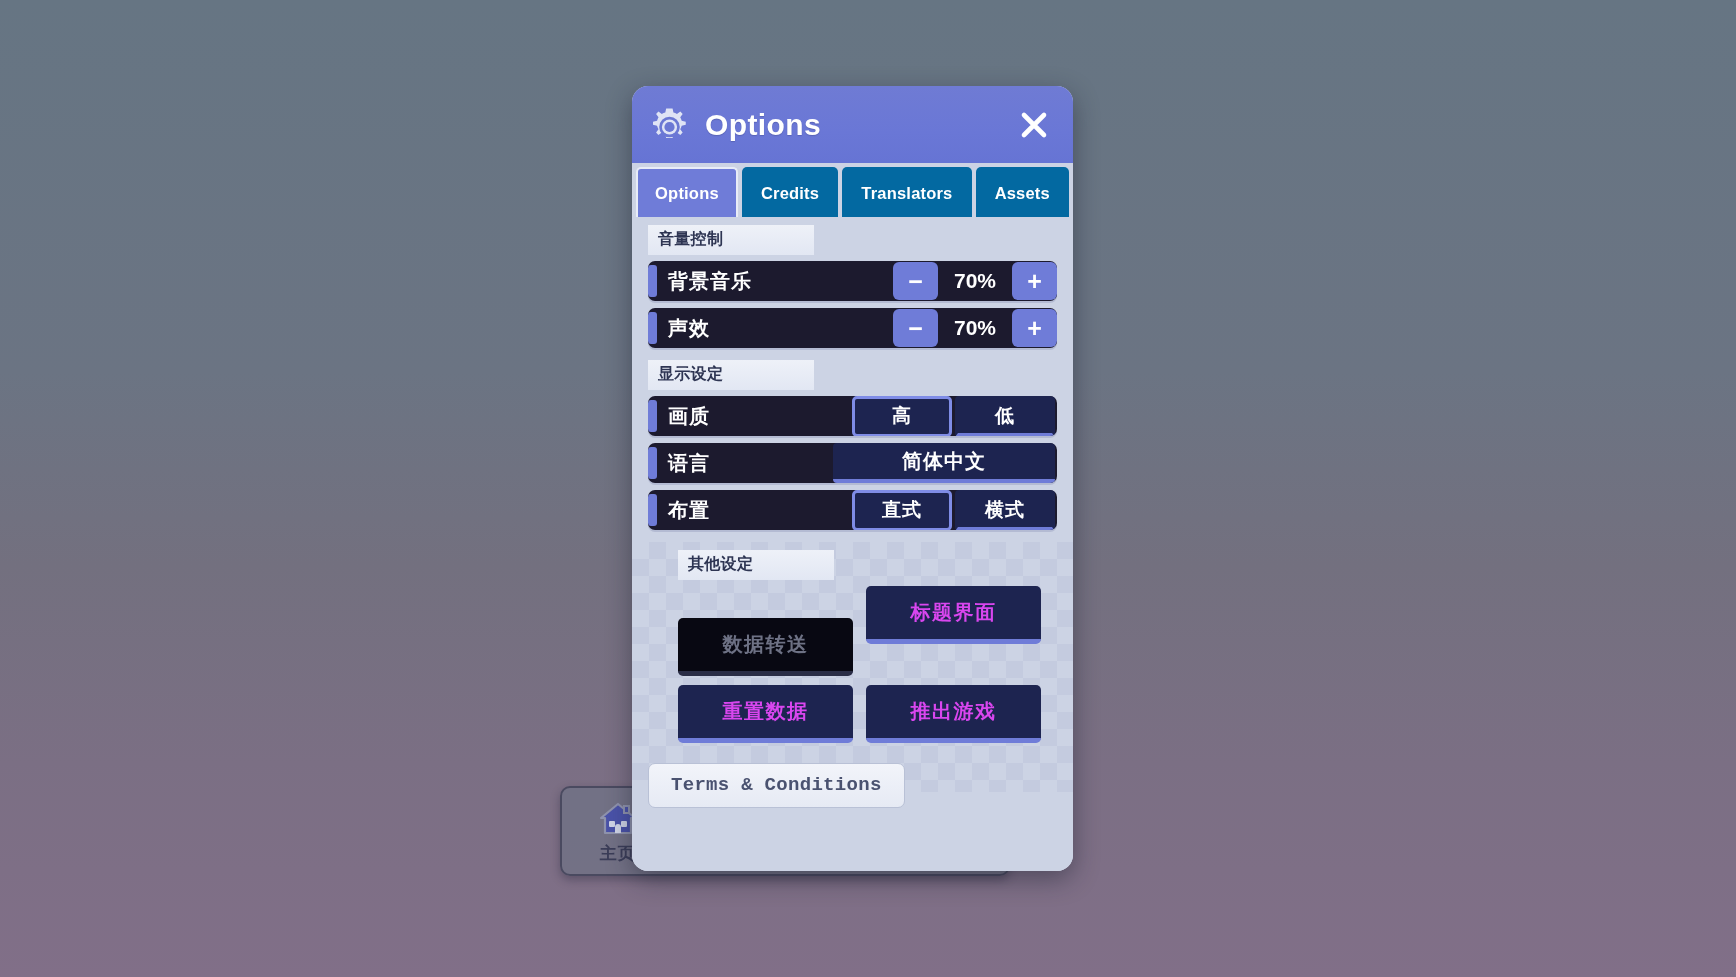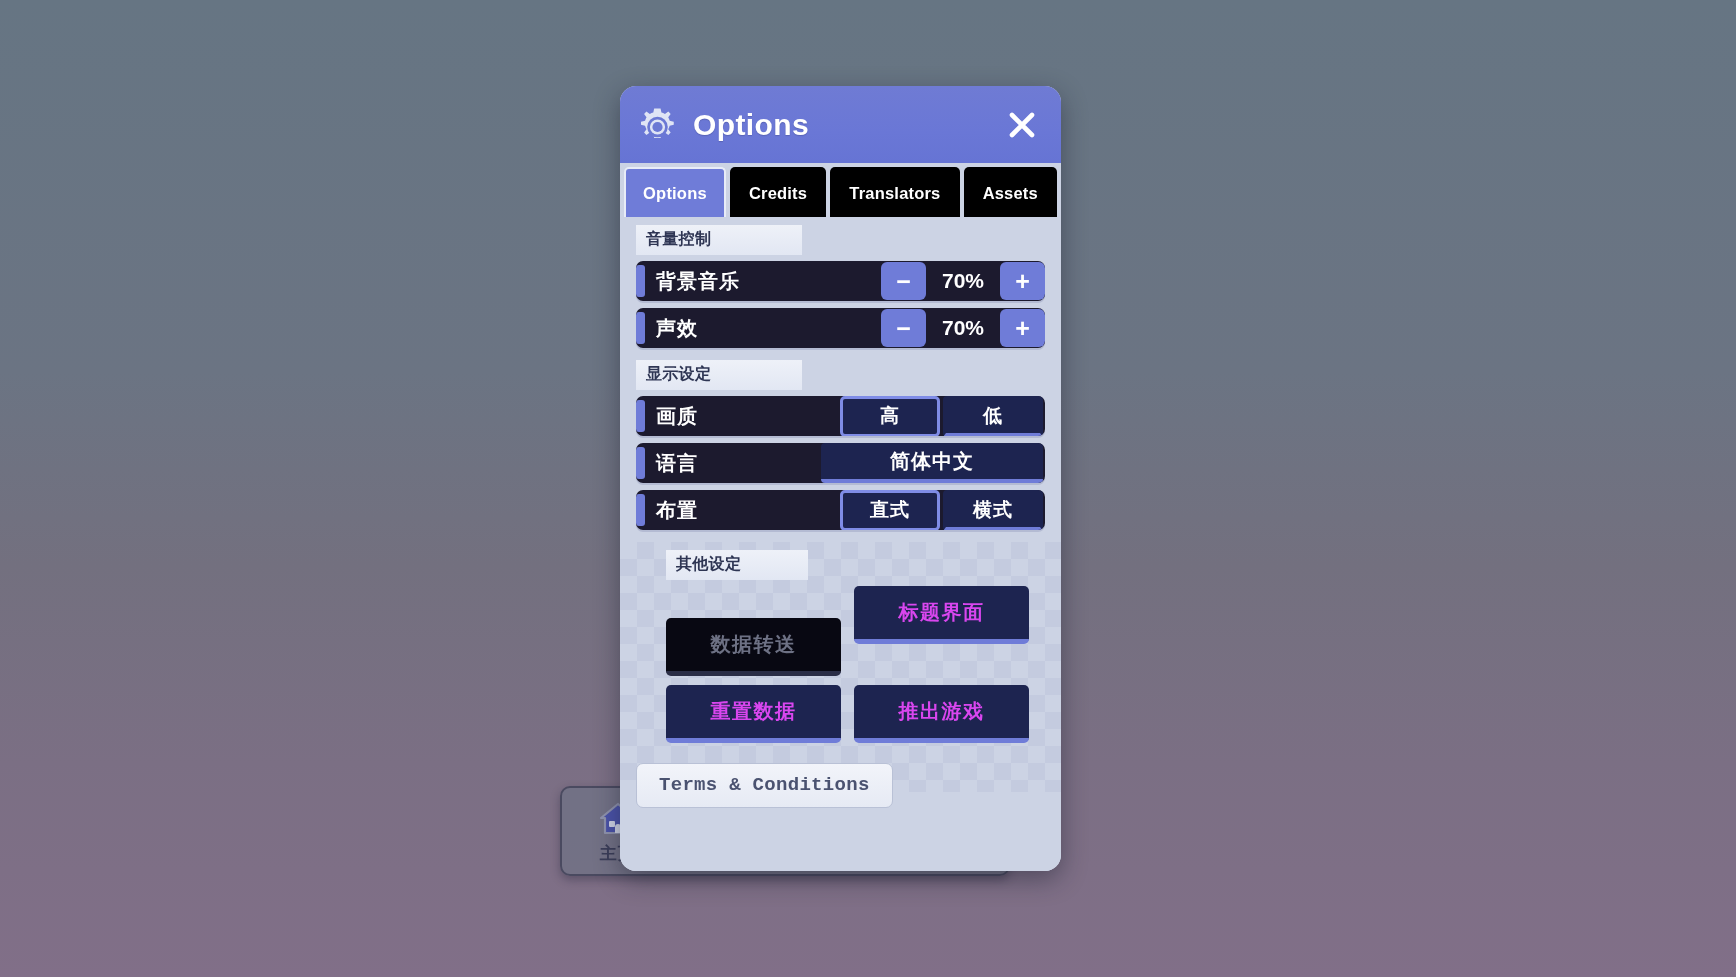--- a/index.html
+++ b/index.html
@@ -27,21 +27,21 @@
     position: absolute;
     left: 620px;
     top: 86px;
     width: 496px;
     height: 878px;
   }
 
   
   #panel {
     position: absolute;
-    left: 0;
+    left: 12px;
     top: 0;
     width: 441px;
     height: 785px;
     border-radius: 16px;
     overflow: hidden;
     box-shadow: 0 8px 26px rgba(25,28,45,0.45);
     background: #d2d8e8;
   }
 
   
@@ -77,21 +77,21 @@
   
   #tabs {
     display: flex;
     gap: 4px;
     padding: 4px 4px 0 4px;
     background: #ccd3e4;
     height: 54px;
   }
   .tab {
     flex: 1 1 auto;
-    background: #000000;
+    background: #0369a1;
     color: #ffffff;
     font-size: 16.5px;
     font-weight: bold;
     display: flex;
     align-items: center;
     justify-content: center;
     border-radius: 5px 5px 0 0;
     cursor: pointer;
     border: 2px solid transparent;
     border-bottom: none;
@@ -117,21 +117,21 @@
     background: linear-gradient(180deg,#eef1f8 0%, #e2e7f3 100%);
     color: #2e3553;
     font-size: 16px;
     font-weight: bold;
     padding: 4px 10px 5px 10px;
     border-radius: 0;
     width: 166px;
     margin-bottom: 6px;
     letter-spacing: 0.3px;
   }
-  .section-head.indented { margin-left: 30px; width: 142px; }
+  .section-head.indented { margin-left: 30px; width: 156px; }
 
   
   .row {
     background: #1c1a2e;
     border-radius: 7px;
     height: 40px;
     display: flex;
     align-items: center;
     margin-bottom: 7px;
     position: relative;

